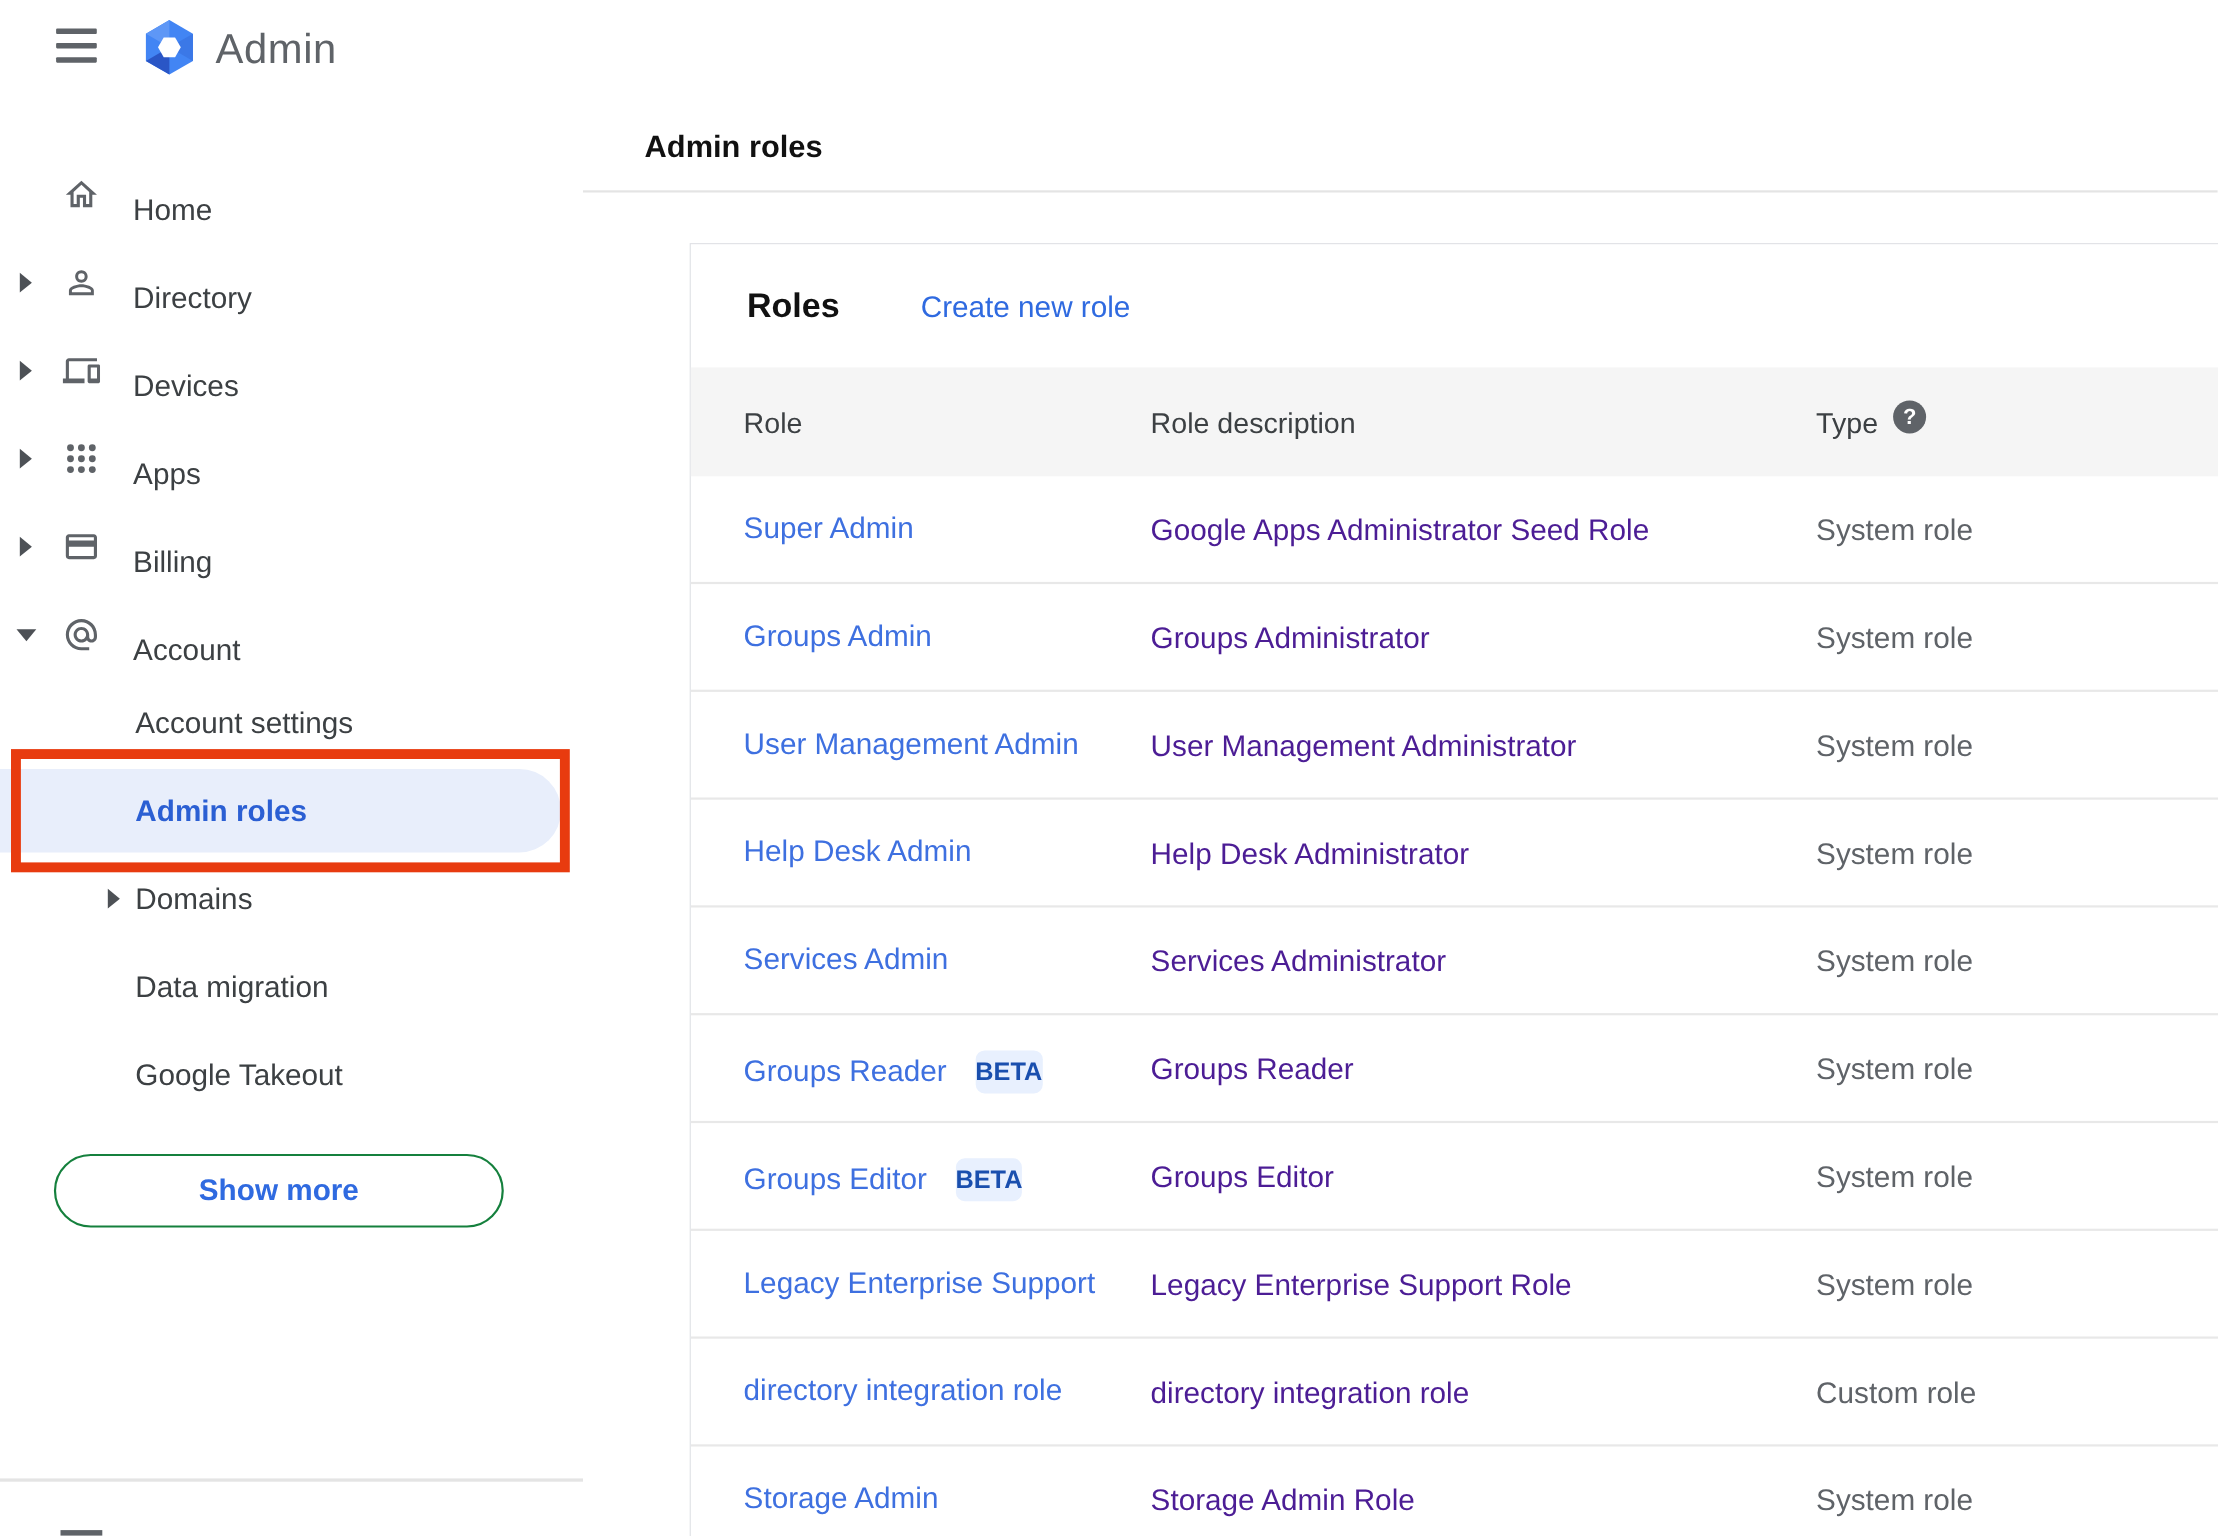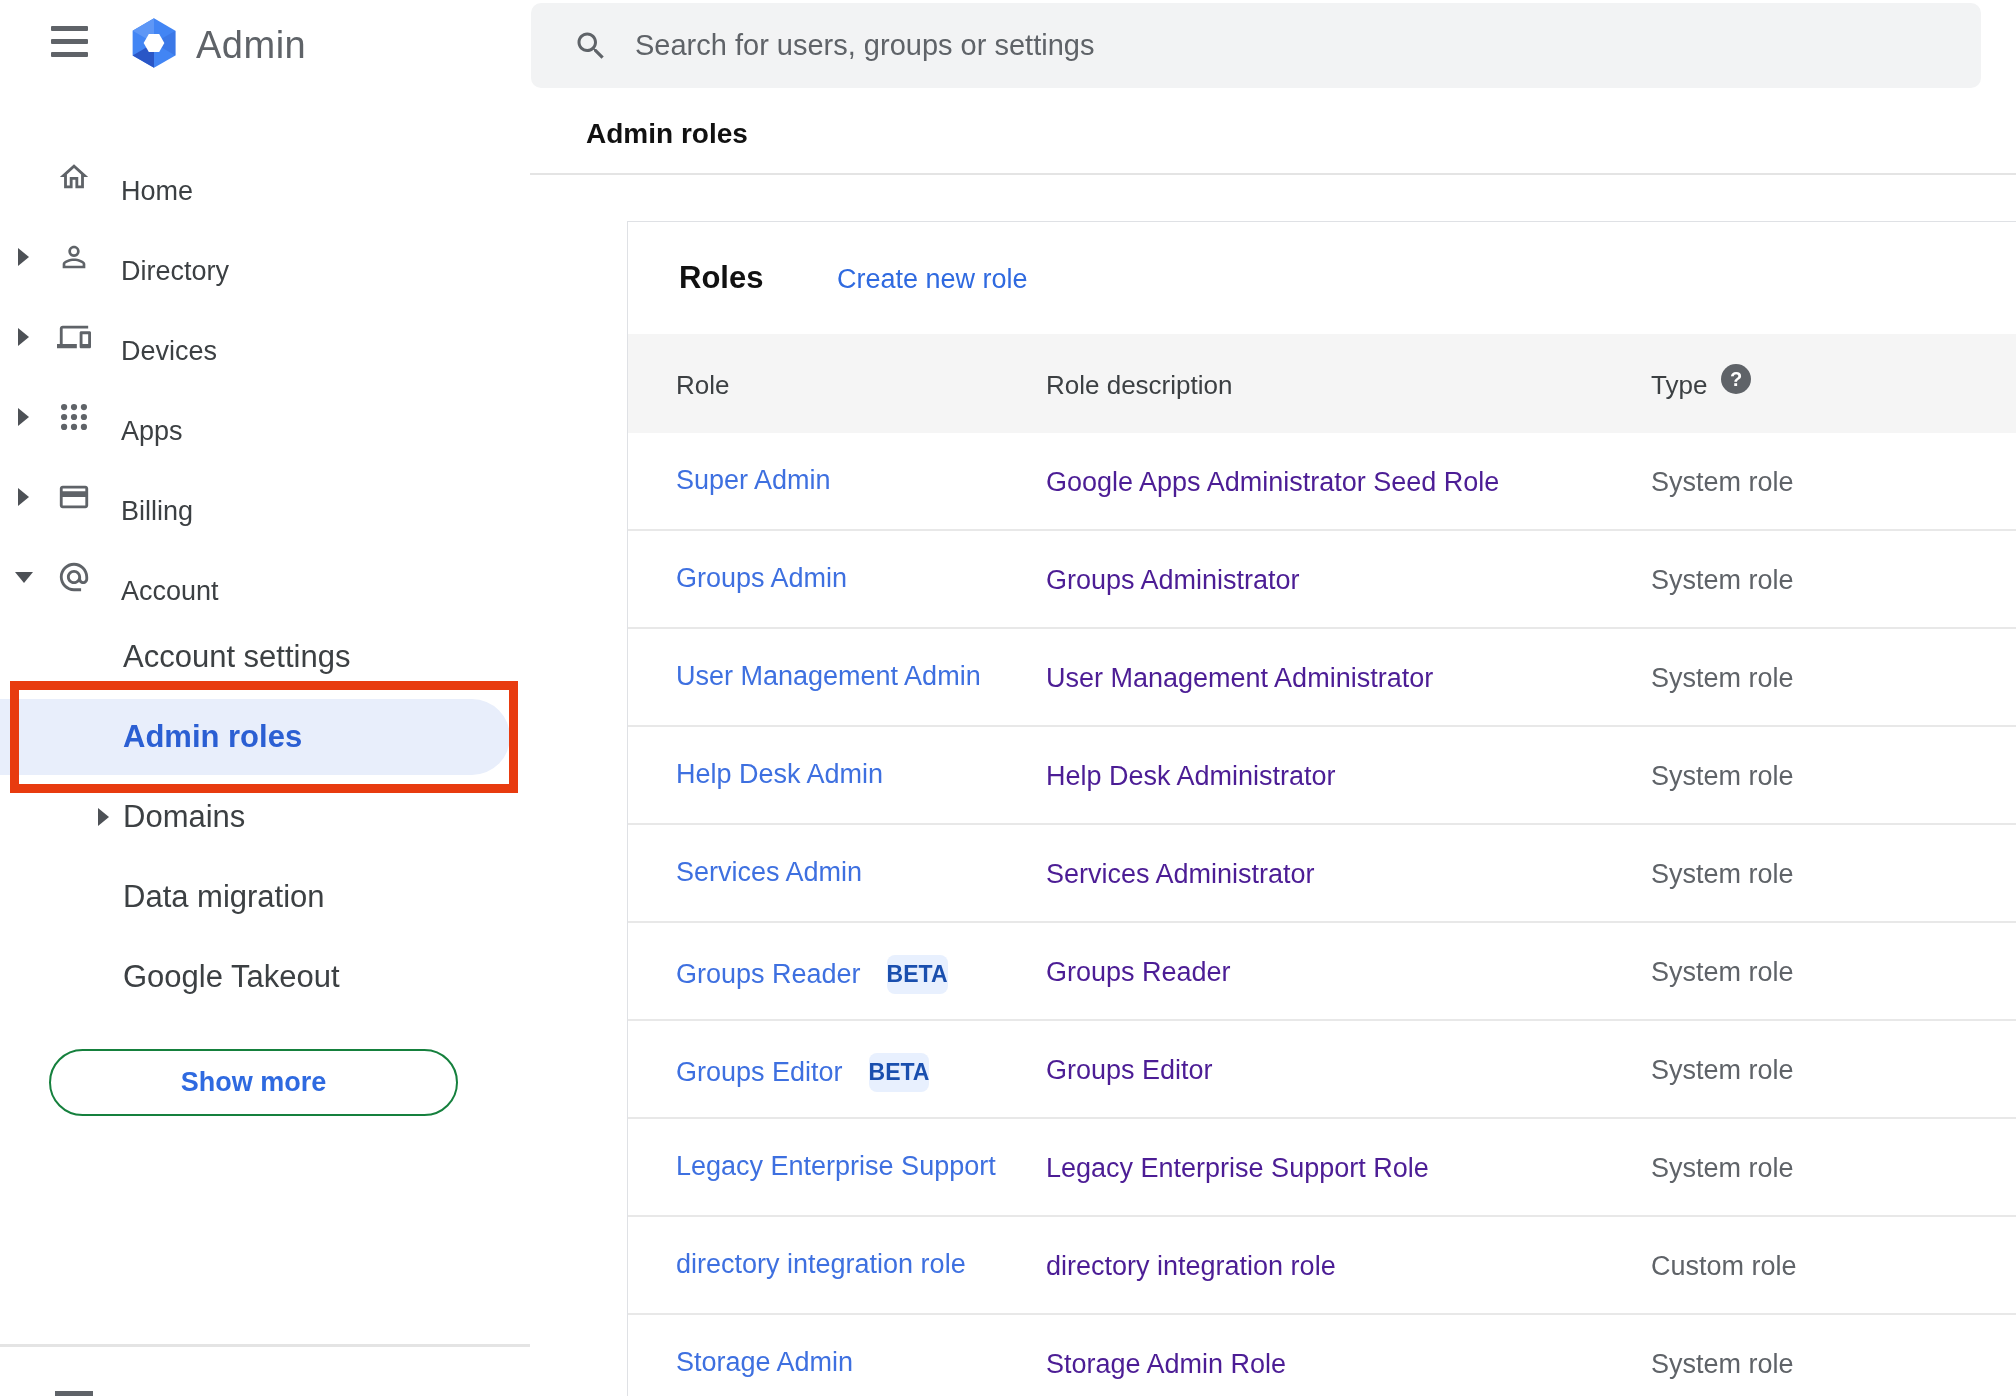--- a/index.html
+++ b/index.html
@@ -17,21 +17,21 @@
   .nav { position:absolute; left:0; top:137px; width:530px; }
   .nav-item { position:relative; height:80px; display:flex; align-items:center; cursor:pointer; }
   .tri-right { position:absolute; left:18px; width:0; height:0;
     border-top:9px solid transparent; border-bottom:9px solid transparent; border-left:11px solid #4d5156; }
   .tri-down { position:absolute; left:15px; width:0; height:0;
     border-left:9px solid transparent; border-right:9px solid transparent; border-top:11px solid #4d5156; }
   .tri-sub { left:98px; }
   .icon-box { position:absolute; left:57px; width:34px; height:34px; display:flex; align-items:center; justify-content:center; }
   .icon-box svg { width:34px; height:34px; fill:#5f6368; }
   .nav-label { margin-left:121px; font-size:27px; color:#3c4043;margin-top:29px; }
-  .sub-label { margin-left:123px; font-size:31px; color:#3c4043; }
+  .sub-label { margin-left:123px; font-size:27px; color:#3c4043; }
 
   .selected-pill { position:absolute; left:0; top:2px; width:510px; height:76px;
     background:#e8eefb; border-radius:0 38px 38px 0; }
   .nav-item.selected .sub-label { position:relative; font-weight:bold; color:#2b5fd3; }
   .red-annotation { position:absolute; left:10px; top:-16px; width:508px; height:112px;
     border:9px solid #e83b0f; pointer-events:none; z-index:5; }
 
   .show-more { position:absolute; left:49px; top:1049px; width:409px; height:67px;
     border:2px solid #15803d; border-radius:34px; background:#fff;
     display:flex; align-items:center; justify-content:center;
@@ -187,26 +187,20 @@
     </div>
   </div>
 
   <div class="show-more">Show more</div>
   <div class="side-divider"></div>
   <div class="partial-icon"></div>
 </div>
 
 <div class="main">
 
-  <div class="searchbar">
-    <svg viewBox="0 0 24 24">
-        <path d="M15.5 14h-.79l-.28-.27C15.41 12.59 16 11.11 16 9.5 16 5.91 13.09 3 9.5 3S3 5.91 3 9.5 5.91 16 9.5 16c1.61 0 3.09-.59 4.23-1.57l.27.28v.79l5 4.99L20.49 19l-4.99-5zm-6 0C7.01 14 5 11.99 5 9.5S7.01 5 9.5 5 14 7.01 14 9.5 11.99 14 9.5 14z"></path>
-      </svg>
-    <input class="search-input" type="text" placeholder="Search for users, groups or settings" style="">
-  </div>
 
   <div class="page-title">Admin roles</div>
   <div class="title-divider"></div>
 
   <div class="card">
     <div class="card-header">
       <div class="card-title">Roles</div>
       <a class="create-link">Create new role</a>
     </div>
 

